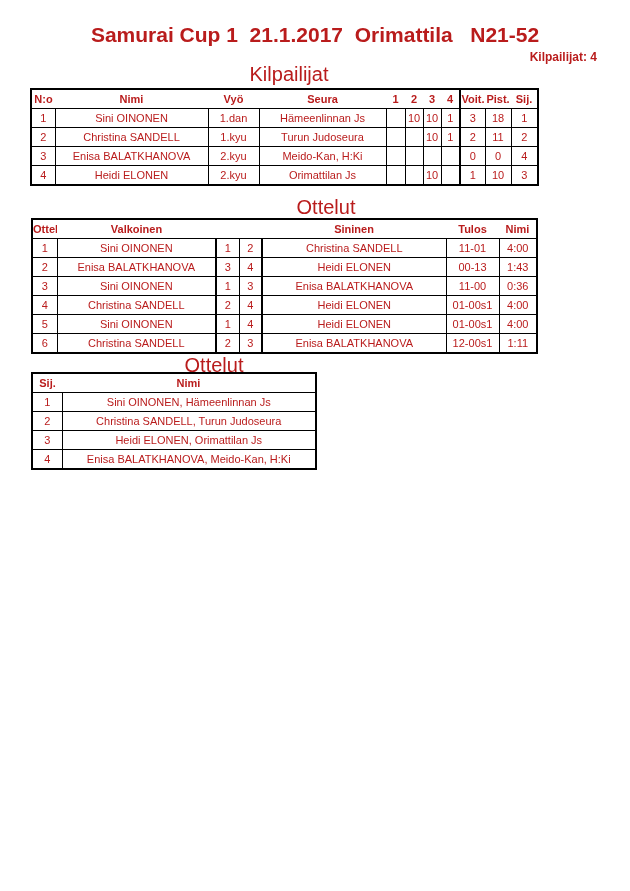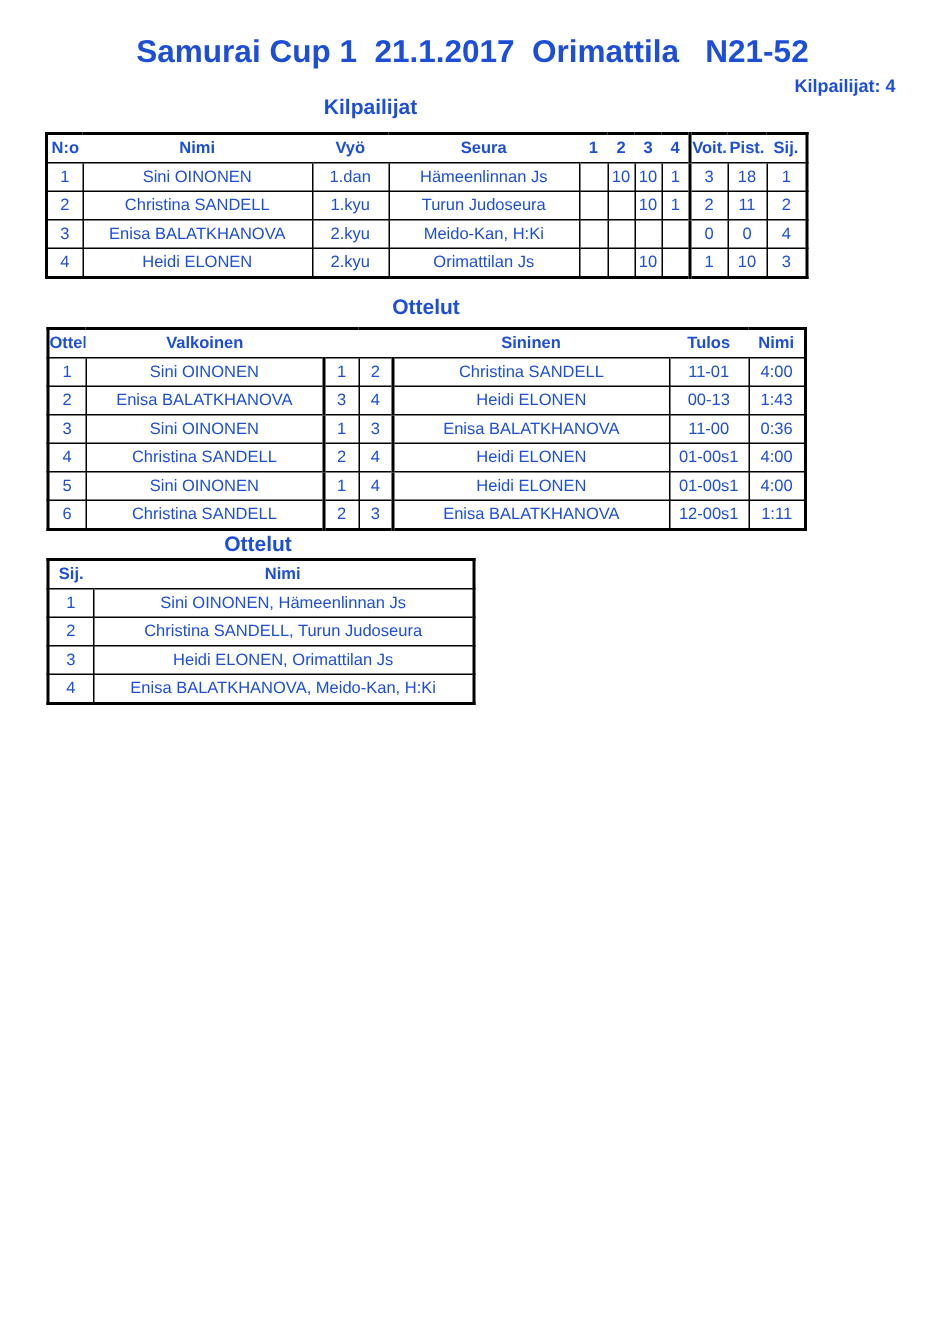--- a/index.html
+++ b/index.html
@@ -1,44 +1,45 @@
 <!DOCTYPE html>
 <html><head>
 <meta charset="utf-8">
 <style>
   html, body { margin: 0; padding: 0; background: #ffffff; }
   .sheet {
     position: relative;
     width: 630px;
     height: 891px;
     background: #ffffff;
-    color: #1d4ed8;
+    color: #b91c1c;
     font-family: "Liberation Sans", "DejaVu Sans", sans-serif;
     overflow: hidden;
   }
   .title {
     position: absolute;
     top: 23px; left: 0; width: 630px;
     text-align: center;
     font-size: 21px;
     font-weight: bold;
     white-space: pre;
   }
   .count-label {
     position: absolute;
     top: 50px; right: 33px;
     font-size: 12px;
     font-weight: bold;
   }
   .section-heading {
     position: absolute;
     transform: translateX(-50%);
-    font-size: 14px;
-    font-weight: bold;
+    font-size: 20px;
+    font-weight: normal;
     white-space: nowrap;
+    margin-left: 42px;
   }
   #heading-kilpailijat { top: 63px;  left: 247px; }
   #heading-ottelut     { top: 196px; left: 284px; }
   #heading-tulokset    { top: 354px; left: 172px; }
 
   table.sheet-table {
     position: absolute;
     border-collapse: collapse;
     table-layout: fixed;
     border: 2px solid #000;

